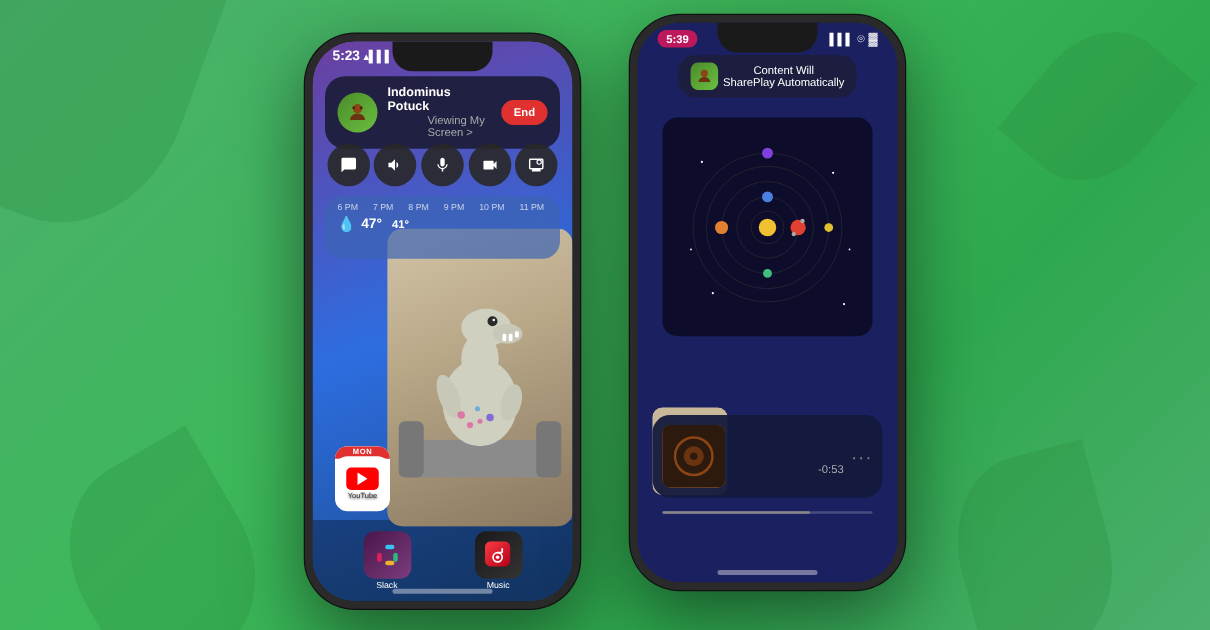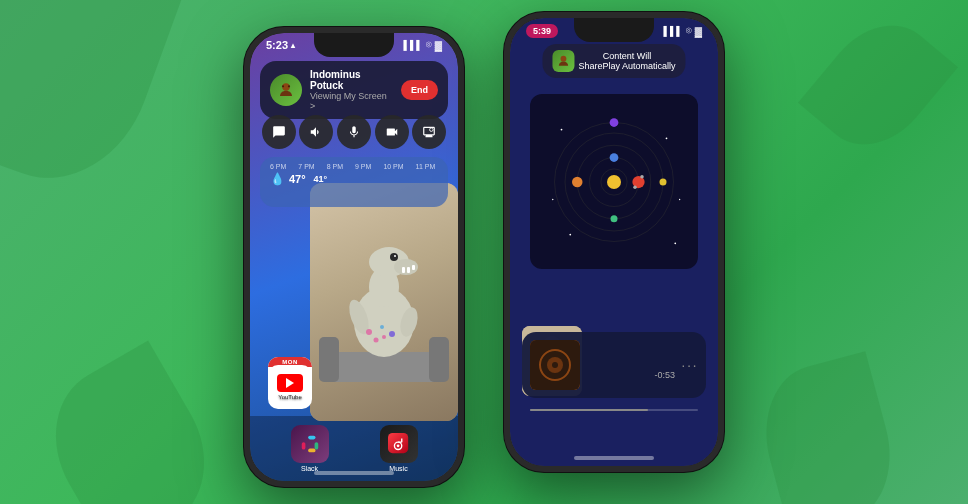--- a/index.html
+++ b/index.html
@@ -57,21 +57,20 @@
       z-index: 100;
     }
 
     
     .status-bar {
       position: absolute;
       top: 6px;
       left: 0; right: 0;
       display: flex;
       align-items: center;
-      justify-content: space-between;
       padding: 0 16px;
       z-index: 50;
     }
 
     .status-time {
       font-size: 11px;
       font-weight: 600;
       color: white;
       display: flex;
       align-items: center;
@@ -122,20 +121,21 @@
 
     .banner-name {
       font-size: 10px;
       font-weight: 600;
       color: white;
     }
 
     .banner-subtitle {
       font-size: 9px;
       color: #aaa;
+      margin-left: 32px;
     }
 
     .end-btn {
       background: #e03030;
       color: white;
       font-size: 9px;
       font-weight: 700;
       padding: 5px 10px;
       border-radius: 10px;
       flex-shrink: 0;

